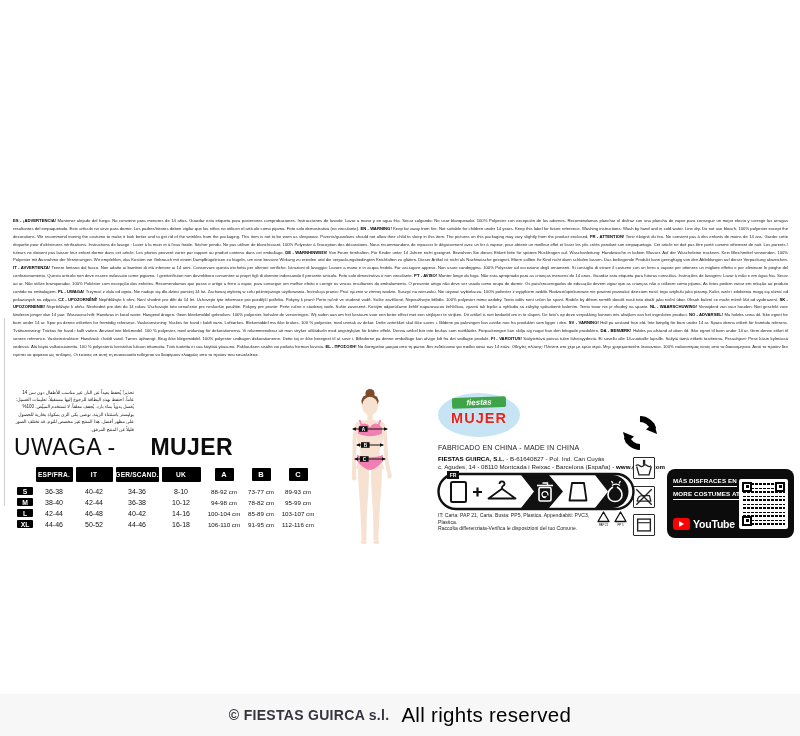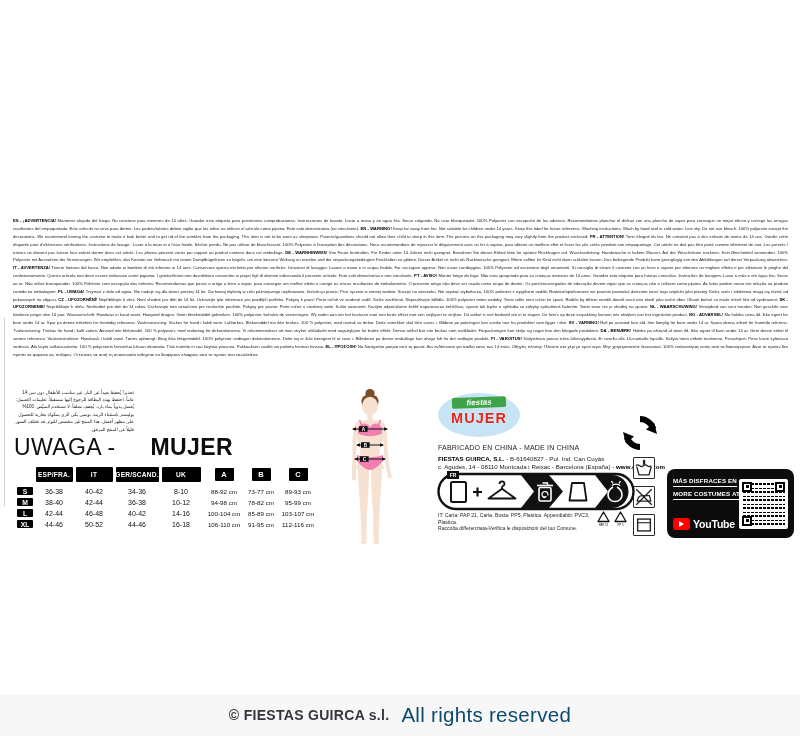--- a/index.html
+++ b/index.html
@@ -71,21 +71,21 @@
        repeating-linear-gradient(90deg,#fff 0 1px,transparent 1px 4px,#fff 4px 5px,transparent 5px 8px),
        repeating-linear-gradient(0deg,transparent 0 1px,#000 1px 3px,transparent 3px 5px,#000 5px 6px,transparent 6px 8px);}
   .qr .f{position:absolute;width:6px;height:6px;border:2.5px solid #000;background:#fff;}
   .qr .f::after{content:"";position:absolute;inset:1.5px;background:#000;}
   .f.tl{left:3px;top:3px;} .f.tr{right:3px;top:3px;} .f.bl{left:3px;bottom:3px;}
 
   
   #footer{left:0;top:694px;width:800px;height:42px;background:#f7f7f8;
        display:flex;align-items:center;justify-content:center;}
   #footer .brand{font-weight:700;font-size:14px;color:#35353d;letter-spacing:.3px;}
-  #footer .rights{font-weight:400;font-size:20.5px;color:#0c4a6e;margin-left:12px;letter-spacing:.3px;}
+  #footer .rights{font-weight:400;font-size:20.5px;color:#000000;margin-left:12px;letter-spacing:.3px;}
 </style>
 </head>
 <body>
 
 <div class="abs fold-mark"></div>
 
 <p class="abs" id="warning-block"><b>ES - ¡ADVERTENCIA!</b> <span>Mantener alejado del fuego. No conviene para menores de 14 años. Guardar esta etiqueta para posteriores comprobaciones. Instrucciones de lavado: Lavar a mano y en agua fría. Secar colgando. No usar blanqueador. 100% Polyester con excepción de los adornos. Recomendamos planchar el disfraz con una plancha de vapor para conseguir un mejor efecto y corregir las arrugas resultantes del empaquetado. Este artículo no sirve para dormir. Los padres/tutores deben vigilar que los niños no utilicen el artículo como pijama. Foto solo demostrativa (no vinculante).</span> <b>EN - WARNING!</b> <span>Keep far away from fire. Not suitable for children under 14 years. Keep this label for future reference. Washing instructions: Wash by hand and in cold water. Line dry. Do not use bleach. 100% polyester except the decorations. We recommend ironing the costume to make it look better and to get rid of the wrinkles from the packaging. This item is not to be worn as sleepwear. Parents/guardians should not allow their child to sleep in this item. The pictures on this packaging may vary slightly from the product enclosed.</span> <b>FR - ATTENTION!</b> <span>Tenir éloigné du feu. Ne convient pas à des enfants de moins de 14 ans. Garder cette étiquette pour d'ultérieures vérifications. Instructions de lavage : Laver à la main et à l'eau froide. Sécher pendu. Ne pas utiliser de blanchissant. 100% Polyester à l'exception des décorations. Nous recommandons de repasser le déguisement avec un fer à vapeur, pour obtenir un meilleur effet et lisser les plis créés pendant son empaquetage. Cet article ne doit pas être porté comme vêtement de nuit. Les parents / tuteurs ne doivent pas laisser leur enfant dormir dans cet article. Les photos peuvent varier par rapport au produit contenu dans cet emballage.</span> <b>DE - WARNHINWEIS!</b> <span>Von Feuer fernhalten. Für Kinder unter 14 Jahren nicht geeignet. Bewahren Sie dieses Etikett bitte für spätere Rückfragen auf. Waschanleitung: Handwäsche in kaltem Wasser. Auf der Wäscheleine trocknen. Kein Bleichmittel verwenden. 100% Polyester mit Ausnahme der Verzierungen. Wir empfehlen, das Kostüm vor Gebrauch mit einem Dampfbügeleisen zu bügeln, um eine bessere Wirkung zu erzielen und die verpackungsbedingten Knickfalten zu glätten. Dieser Artikel ist nicht als Nachtwäsche geeignet. Eltern sollten ihr Kind nicht darin schlafen lassen. Das beiliegende Produkt kann geringfügig von den Abbildungen auf dieser Verpackung abweichen.</span> <b>IT - AVVERTENZA!</b> <span>Tenere lontano dal fuoco. Non adatto ai bambini di età inferiore ai 14 anni. Conservare questa etichetta per ulteriori verifiche. Istruzioni di lavaggio: Lavare a mano e in acqua fredda. Far asciugare appeso. Non usare candeggina. 100% Polyester ad eccezione degli ornamenti. Si consiglia di stirare il costume con un ferro a vapore per ottenere un migliore effetto e per eliminare le pieghe del confezionamento. Questo articolo non deve essere indossato come pigiama. I genitori/tutori non dovrebbero consentire ai propri figli di dormire indossando il presente articolo. Foto solo dimostrativa e non vincolante.</span> <b>PT - AVISO!</b> <span>Manter longe do fogo. Não esta apropriado para as crianças menores de 14 anos. Guardar esta etiqueta para futuras consultas. Instruções de lavagem: Lavar à mão e em água fria. Secar ao ar. Não utilize branqueador. 100% Poliéster com excepção dos enfeites. Recomendamos que passe o artigo a ferro a vapor, para conseguir um melhor efeito e corrigir os vincos resultantes do embalamento. O presente artigo não deve ser usado como roupa de dormir. Os pais/encarregados de educação devem vigiar que as crianças não o utilizem como pijama. As fotos podem variar em relação ao produto contido na embalagem.</span> <b>PL - UWAGA!</b> <span>Trzymać z dala od ognia. Nie nadaje się dla dzieci poniżej 14 lat. Zachowaj etykietę w celu późniejszego użytkowania. Instrukcja prania: Prać ręcznie w zimnej wodzie. Suszyć na wieszaku. Nie używać wybielacza. 100% poliester z wyjątkiem ozdób. Rodzice/opiekunowie nie powinni pozwalać dzieciom nosić tego artykułu jako piżamy. Kolor, wzór i zdobienia mogą się różnić od pokazanych na zdjęciu.</span> <b>CZ - UPOZORNĚNÍ!</b> <span>Nepřibližujte k ohni. Není vhodné pro děti do 14 let. Uchovejte tyto informace pro pozdější potřebu. Pokyny k praní: Perte ručně ve studené vodě. Sušte zavěšené. Nepoužívejte bělidlo. 100% polyester mimo ozdoby. Tento oděv není určen ke spaní. Rodiče by dětem neměli dovolit nosit toto zboží jako noční úbor. Obsah balení se může mírně lišit od vyobrazení.</span> <b>SK - UPOZORNENIE!</b> <span>Nepribližujte k ohňu. Nevhodné pre deti do 14 rokov. Uschovajte toto označenie pre neskoršie použitie. Pokyny pre pranie: Perte ručne v studenej vode. Sušte zavesené. Kostým odporúčame žehliť naparovacou žehličkou, vyzerá tak lepšie a vyhladia sa záhyby spôsobené balením. Tento tovar nie je vhodný na spanie.</span> <b>NL - WAARSCHUWING!</b> <span>Verwijderd van vuur houden. Niet geschikt voor kinderen jonger dan 14 jaar. Wasvoorschrift: Handwas in koud water. Hangend drogen. Geen bleekmiddel gebruiken. 100% polyester, behalve de versieringen. Wij raden aan om het kostuum voor een beter effect met een strijkijzer te strijken. Dit artikel is niet bedoeld om in te slapen. De foto's op deze verpakking kunnen iets afwijken van het ingesloten product.</span> <b>NO - ADVARSEL!</b> <span>Må holdes unna ild. Ikke egnet for barn under 14 år. Spar på denne etiketten for fremtidig referanse. Vaskeanvisning: Vaskes for hånd i kaldt vann. Lufttørkes. Blekemiddel må ikke brukes. 100 % polyester, med unntak av dekor. Dette antrekket skal ikke soves i. Bildene på pakningen kan avvike noe fra produktet som ligger i den.</span> <b>SV - VARNING!</b> <span>Håll på avstånd från eld. Inte lämplig för barn under 14 år. Spara denna etikett för framtida referens. Tvättanvisning: Tvättas för hand i kallt vatten. Använd inte blekmedel. 100 % polyester, med undantag för dekorationerna. Vi rekommenderar att man stryker utklädseln med ångstrykjärn för bättre effekt. Denna artikel bör inte brukas som nattkläder. Förpackningen kan skilja sig något från den bifogade produkten.</span> <b>DA - BEMÆRK!</b> <span>Holdes på afstand af åben ild. Ikke egnet til børn under 14 år. Gem denne etiket til senere reference. Vaskeinstruktion: Håndvask i koldt vand. Tørres ophængt. Brug ikke blegemiddel. 100% polyester undtagen dekorationerne. Dette tøj er ikke beregnet til at sove i. Billederne på denne emballage kan afvige lidt fra det vedlagte produkt.</span> <b>FI - VAROITUS!</b> <span>Säilytettävä poissa tulen läheisyydestä. Ei sovellu alle 14-vuotiaille lapsille. Säilytä tämä etiketti tositteena. Pesuohjeet: Pese käsin kylmässä vedessä. Älä käytä valkaisuainetta. 100 % polyesteriä koristelua lukuun ottamatta. Tätä tuotetta ei saa käyttää yöasuna. Pakkauksen sisältö voi poiketa hieman kuvista.</span> <b>EL - ΠΡΟΣΟΧΗ!</b> <span>Να διατηρείται μακριά από τη φωτιά. Δεν ενδείκνυται για παιδιά κάτω των 14 ετών. Οδηγίες πλύσης: Πλένετε στο χέρι με κρύο νερό. Μην χρησιμοποιείτε λευκαντικό. 100% πολυεστέρας εκτός από τα διακοσμητικά. Αυτό το προϊόν δεν πρέπει να φοριέται ως πιτζάμες. Οι εικόνες σε αυτή τη συσκευασία ενδέχεται να διαφέρουν ελαφρώς από το προϊόν που εσωκλείεται.</span> </p>
 
 <p class="abs" id="arabic-block" dir="rtl">تحذير! يُحفظ بعيداً عن النار. غير مناسب للأطفال دون سن 14 عاماً. احتفظ بهذه البطاقة للرجوع إليها مستقبلاً. تعليمات الغسيل: يُغسل يدوياً بماء بارد. يُجفف معلقاً. لا تستخدم المبيّض. 100% بوليستر باستثناء الزينة. نوصي بكي الزي بمكواة بخارية للحصول على مظهر أفضل. هذا المنتج غير مخصص للنوم. قد تختلف الصور قليلاً عن المنتج المرفق.</p>
 

